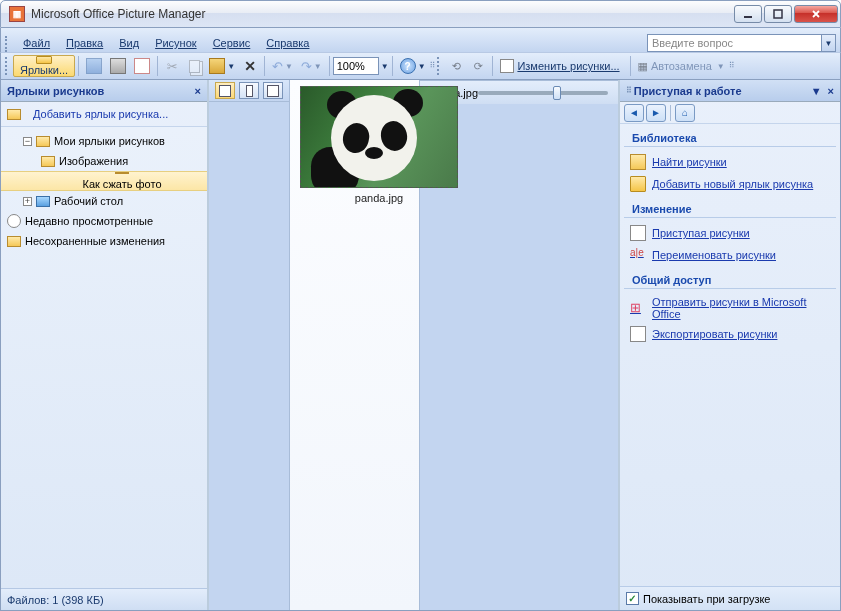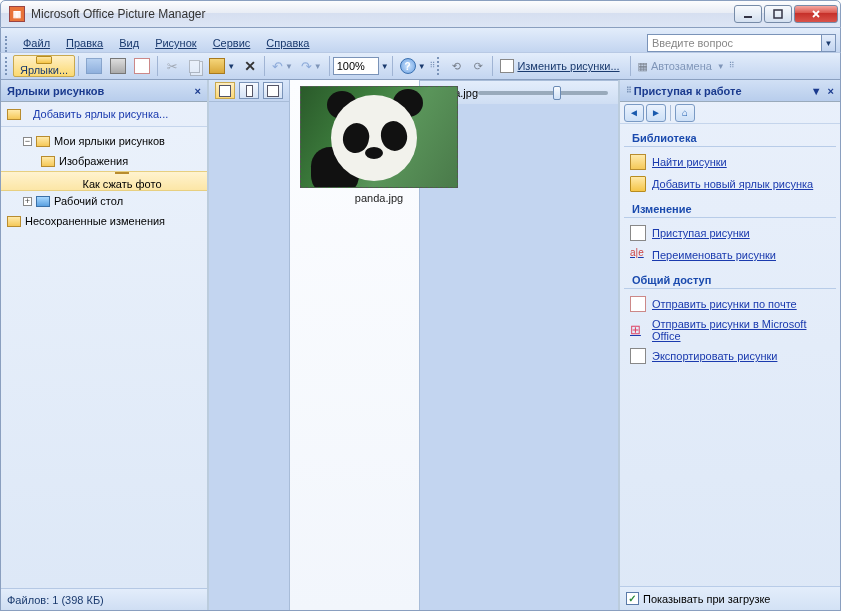--- a/index.html
+++ b/index.html
@@ -225,20 +225,24 @@
       <div class="tree-row tree-indent2 sel">
           <span class="ico ico-img-folder"></span>
           <span>Как сжать фото</span>
         </div>
       <div class="tree-row tree-indent1">
           <span class="exp">+</span>
           <span class="ico ico-desktop"></span>
           <span>Рабочий стол</span>
         </div>
       <div class="tree-row" style="padding-left:6px">
+          <span class="ico ico-recent"></span>
+          <span>Недавно просмотренные</span>
+        </div>
+      <div class="tree-row" style="padding-left:6px">
           <span class="ico ico-img-folder"></span>
           <span>Несохраненные изменения</span>
         </div>
     </div>
     <div class="sb-footer">Файлов: 1 (398 КБ)</div>
   </div>
 
   <div class="main">
     <div class="viewbar">
       <div class="view-btn active">
@@ -305,24 +309,20 @@
           <span class="tp-link-ico ico ico-edit"></span>
           <span>Приступая рисунки</span>
         </div>
       <div class="tp-link">
           <span class="tp-link-ico" style="font-size:10px;color:#c44">a|e</span>
           <span>Переименовать рисунки</span>
         </div>
 
       <div class="tp-section-h">Общий доступ</div>
       <div class="tp-link">
-          <span class="tp-link-ico ico ico-mail"></span>
-          <span>Отправить рисунки по почте</span>
-        </div>
-      <div class="tp-link">
           <span class="tp-link-ico" style="color:#d46;font-size:13px">⊞</span>
           <span>Отправить рисунки в Microsoft Office</span>
         </div>
       <div class="tp-link">
           <span class="tp-link-ico ico ico-edit"></span>
           <span>Экспортировать рисунки</span>
         </div>
     </div>
     <div class="tp-footer">
       <span class="chk">✓</span>

